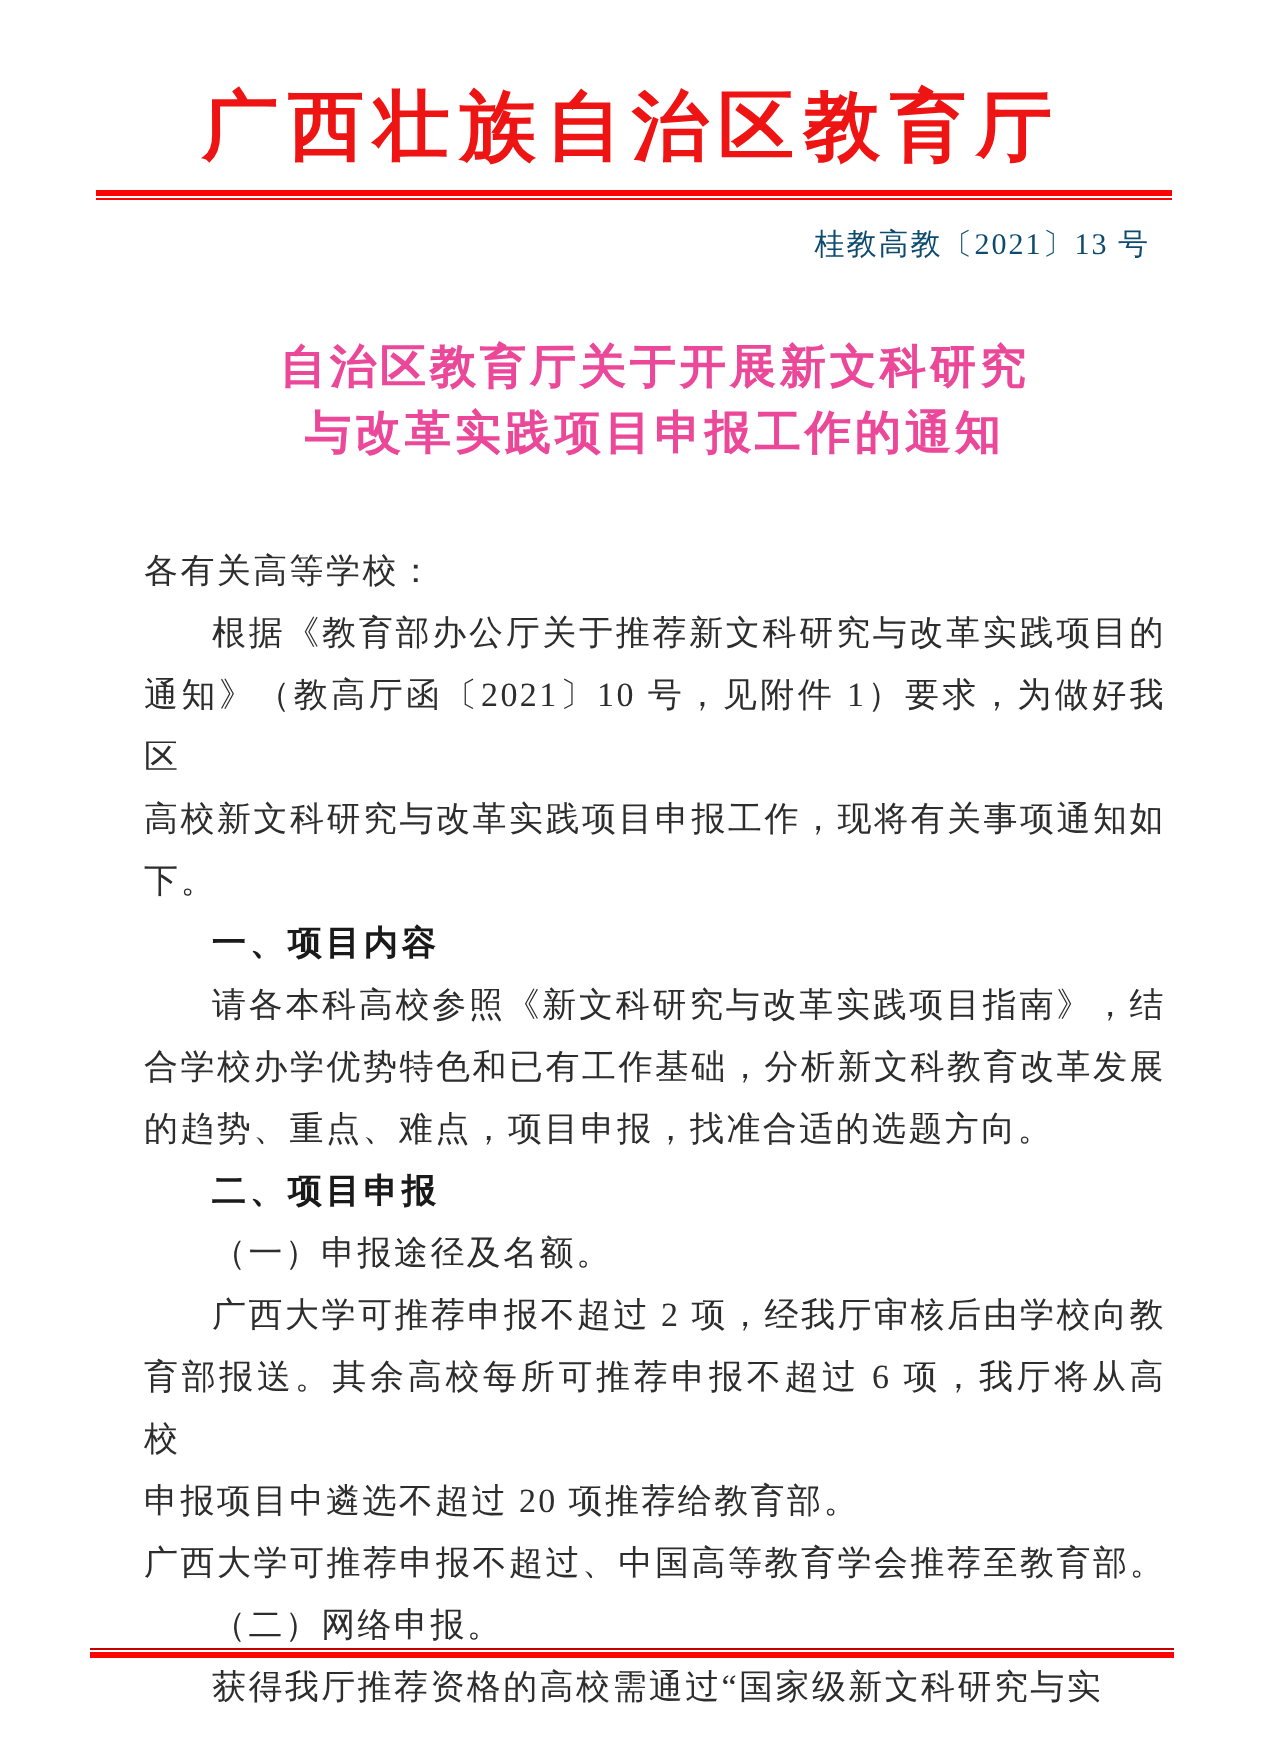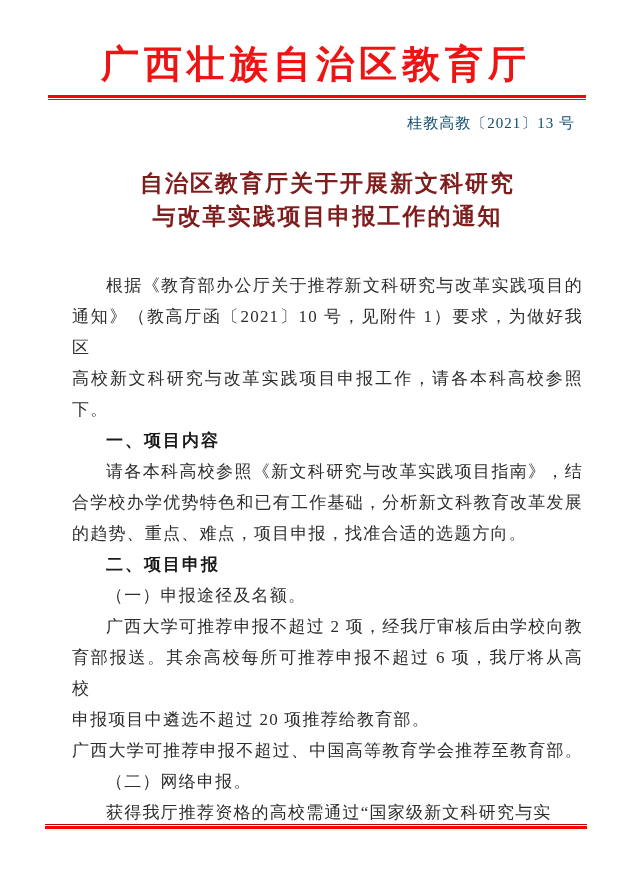--- a/index.html
+++ b/index.html
@@ -42,21 +42,21 @@
     position: absolute;
     top: 167px;
     left: 72px;
     right: 49px;
     margin: 0;
     text-align: center;
     font-size: 23px;
     line-height: 33px;
     letter-spacing: 2px;
     font-weight: bold;
-    color: #7f1d1d;
+    color: #ec4899;
   }
   .doc-body {
     position: absolute;
     top: 270px;
     left: 72px;
     right: 49px;
     font-size: 17px;
     line-height: 31px;
     letter-spacing: 1.2px;
     color: var(--body-text, #2d2d2d);
@@ -95,23 +95,24 @@
   </div>
 
   <div class="doc-number">桂教高教〔2021〕13 号</div>
 
   <h1 class="notice-title">
     <span>自治区教育厅关于开展新文科研究</span><br>
     <span>与改革实践项目申报工作的通知</span>
   </h1>
 
   <div class="doc-body">
+      <div class="body-line">各有关高等学校：</div>
       <div class="body-line indent justify">根据《教育部办公厅关于推荐新文科研究与改革实践项目的</div>
       <div class="body-line justify">通知》（教高厅函〔2021〕10 号，见附件 1）要求，为做好我区</div>
-      <div class="body-line justify">高校新文科研究与改革实践项目申报工作，请各本科高校参照</div>
+      <div class="body-line justify">高校新文科研究与改革实践项目申报工作，现将有关事项通知如</div>
       <div class="body-line">下。</div>
       <div class="body-line indent heading">一、项目内容</div>
       <div class="body-line indent justify">请各本科高校参照《新文科研究与改革实践项目指南》，结</div>
       <div class="body-line justify">合学校办学优势特色和已有工作基础，分析新文科教育改革发展</div>
       <div class="body-line">的趋势、重点、难点，项目申报，找准合适的选题方向。</div>
       <div class="body-line indent heading">二、项目申报</div>
       <div class="body-line indent">（一）申报途径及名额。</div>
       <div class="body-line indent justify">广西大学可推荐申报不超过 2 项，经我厅审核后由学校向教</div>
       <div class="body-line justify">育部报送。其余高校每所可推荐申报不超过 6 项，我厅将从高校</div>
       <div class="body-line">申报项目中遴选不超过 20 项推荐给教育部。</div>

